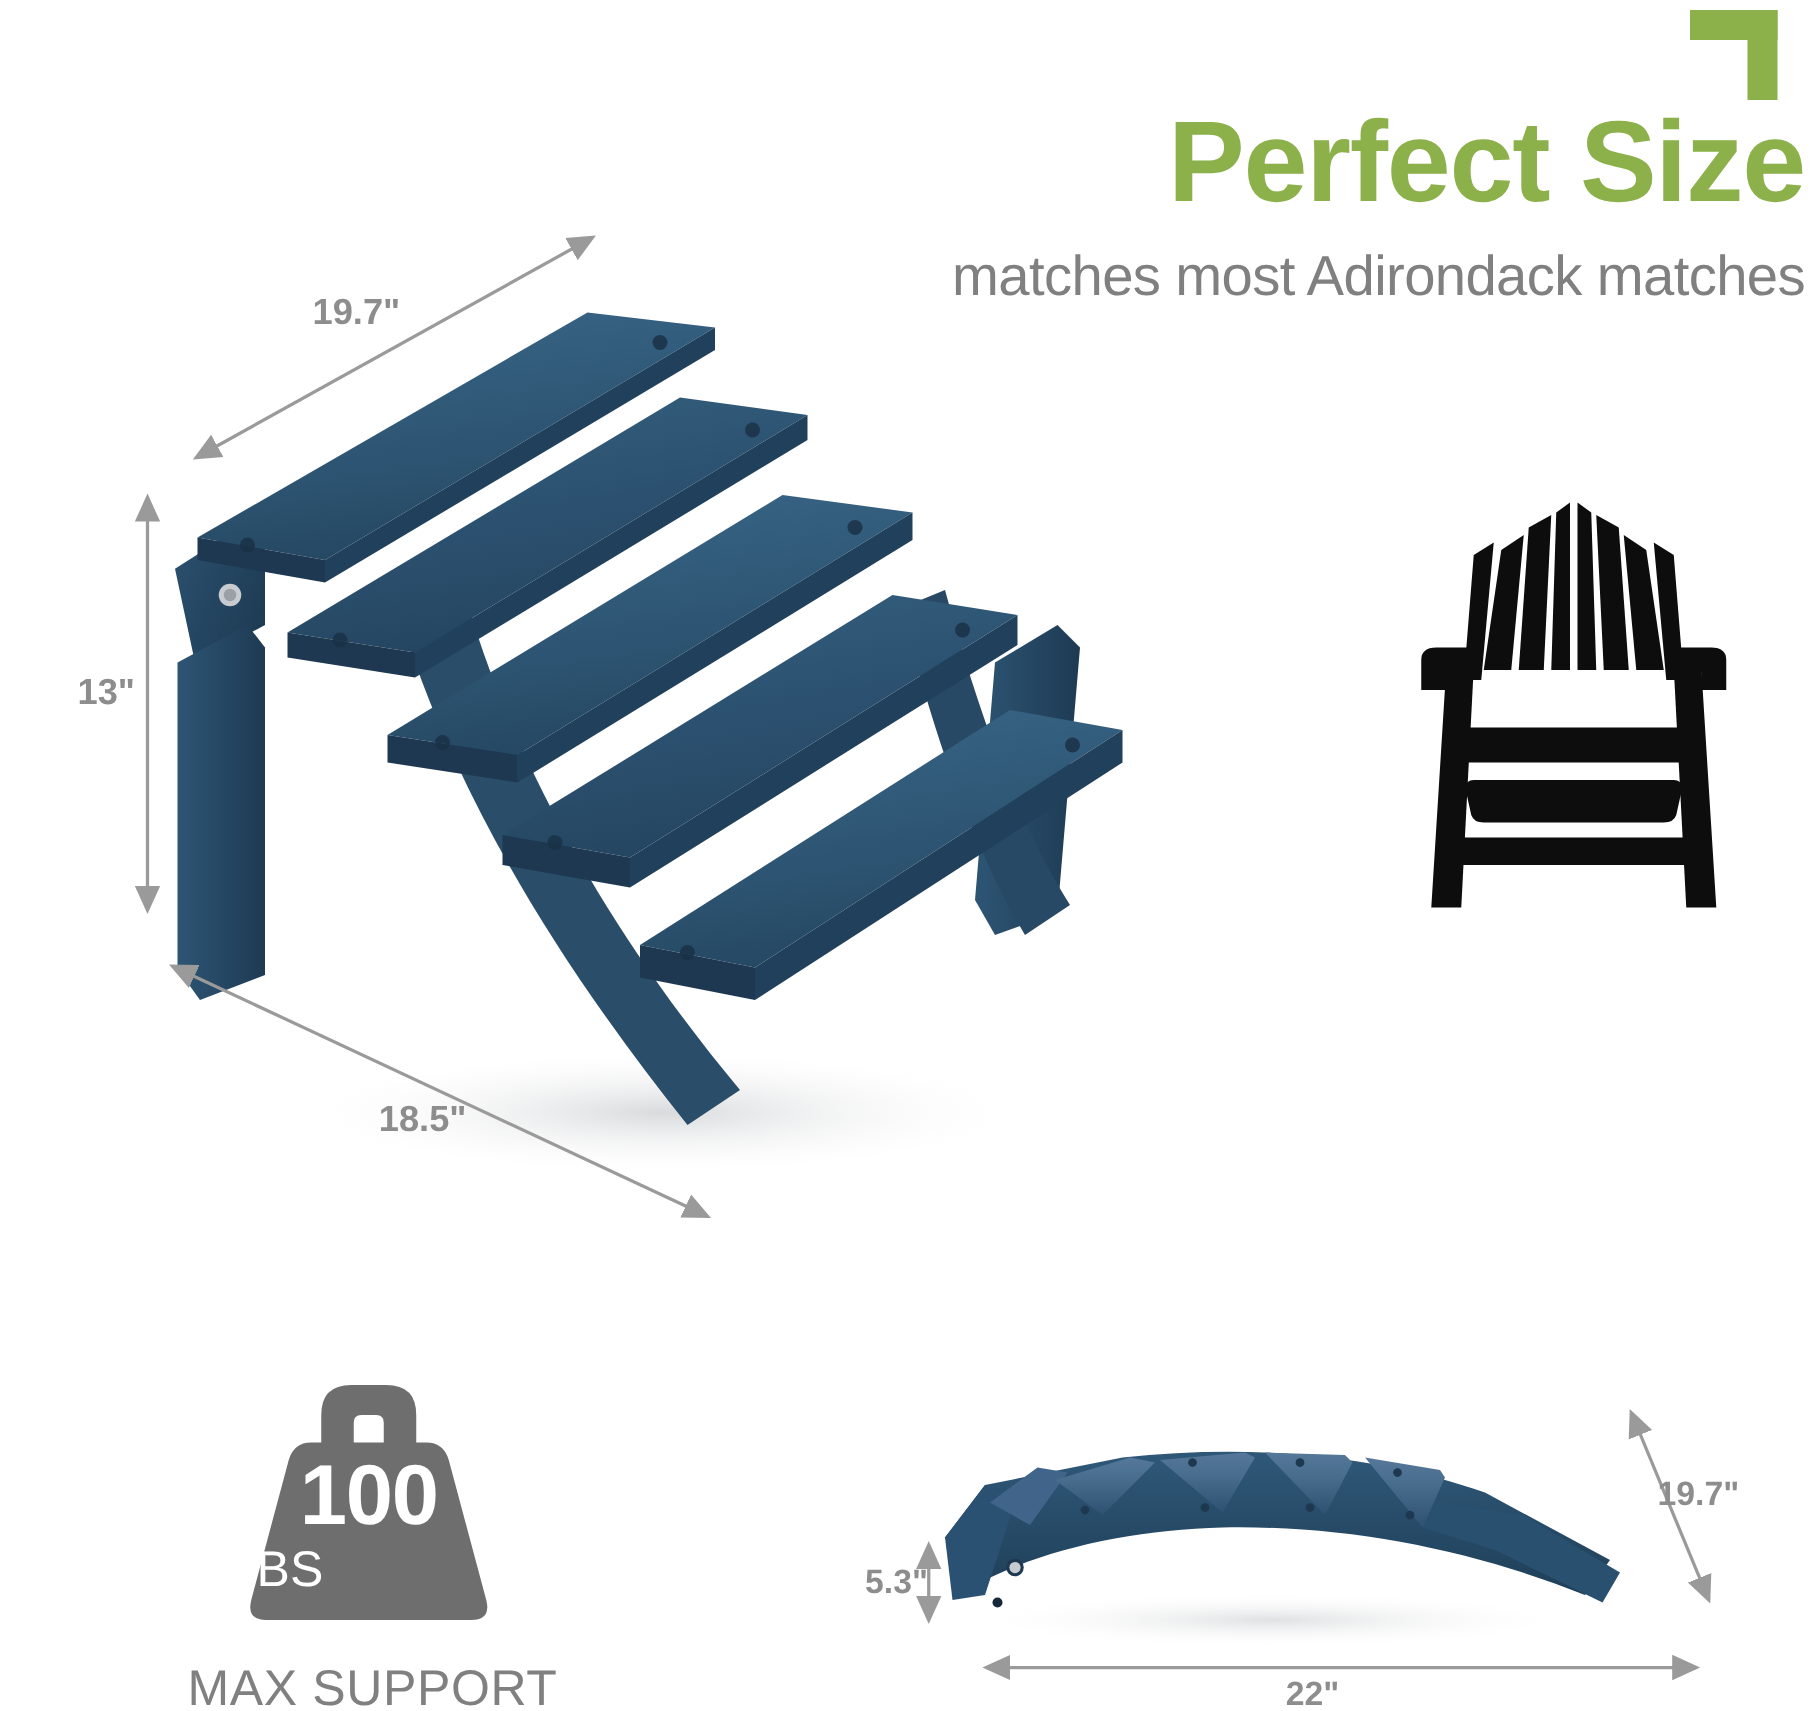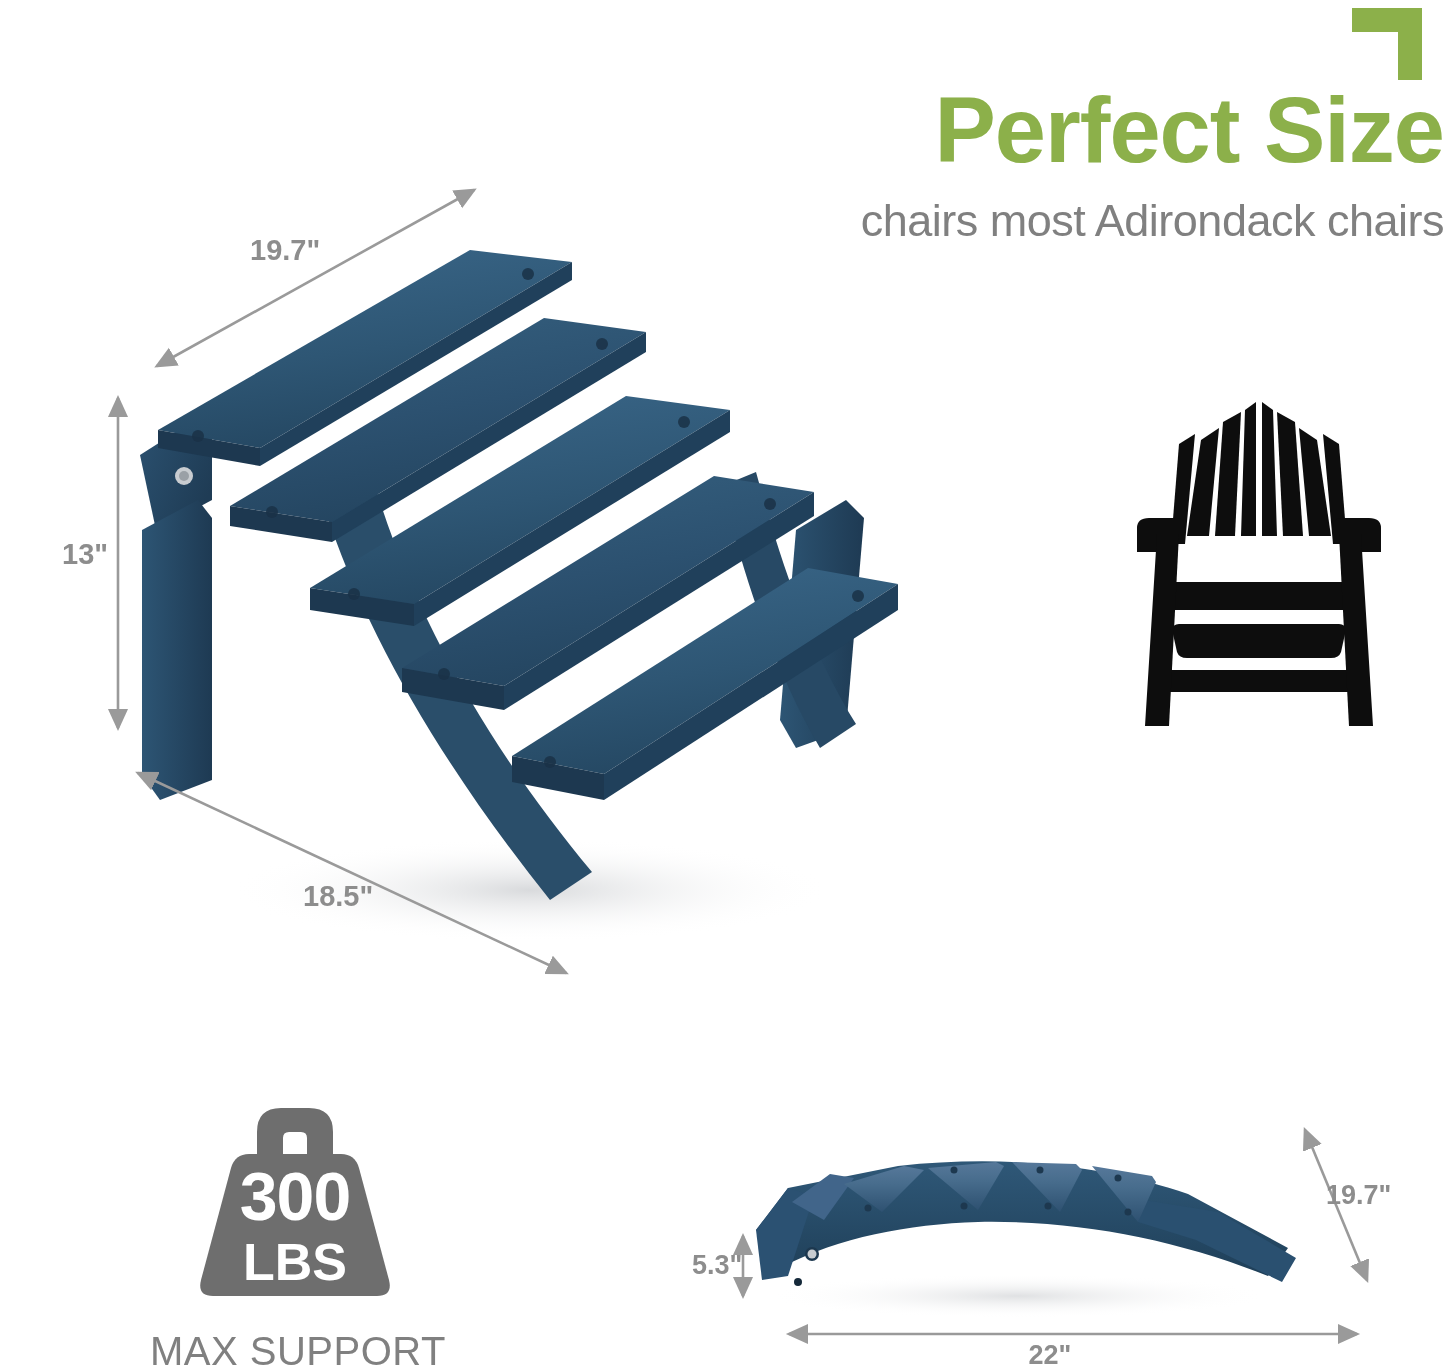--- a/index.html
+++ b/index.html
@@ -124,23 +124,23 @@
     font-size: 68px;
     font-weight: 700;
     color: #ffffff;
     letter-spacing: -1px;
     line-height: 1;
   }
   #weight-unit {
     position: absolute;
     left: 0; right: 0;
     top: 138px;
-    text-align: center;
-    font-size: 52px;
-    font-weight: 700;
+    text-align: left;
+    font-size: 40px;
+    font-weight: 400;
     color: #ffffff;
     letter-spacing: 0px;
     line-height: 1;
   }
   #max-support-label {
     margin-top: 26px;
     text-align: center;
     font-size: 40px;
     font-weight: 400;
     color: var(--gray-text);
@@ -178,21 +178,21 @@
 
 <div id="page">
 
   <div id="corner-bracket">
     <div class="bar-h"></div>
     <div class="bar-v"></div>
   </div>
 
   <div id="headline-block">
     <h1 id="headline">Perfect Size</h1>
-    <p id="subheadline">chairs most Adirondack chairs</p>
+    <p id="subheadline">matches most Adirondack matches</p>
   </div>
 
   <svg id="ottoman-open" viewBox="0 0 800 760">
     <defs>
       <linearGradient id="slatA" x1="0" y1="0" x2="0.35" y2="1">
         <stop offset="0%" stop-color="#35607f"></stop>
         <stop offset="55%" stop-color="#2c5170"></stop>
         <stop offset="100%" stop-color="#244560"></stop>
       </linearGradient>
       <linearGradient id="slatB" x1="0" y1="0" x2="0.3" y2="1">
@@ -381,19 +381,19 @@
   <div id="weight-badge">
     <div id="weight-icon-wrap">
       <svg viewBox="0 0 224 205" width="224" height="205">
 
         <path d="M 74 62 L 74 34 Q 74 10 98 10 L 126 10 Q 150 10 150 34 L 150 62 L 124 62 L 124 40
                  Q 124 34 118 34 L 106 34 Q 100 34 100 40 L 100 62 Z" fill="#6e6e6e"></path>
 
         <path d="M 66 56 L 158 56 Q 172 56 176 70 L 206 182 Q 210 198 194 198 L 30 198
                  Q 14 198 18 182 L 48 70 Q 52 56 66 56 Z" fill="#6e6e6e"></path>
       </svg>
-      <div id="weight-value">300</div>
+      <div id="weight-value">100</div>
       <div id="weight-unit">LBS</div>
     </div>
     <div id="max-support-label">MAX SUPPORT</div>
   </div>
 
 </div>
 
 </body></html>

